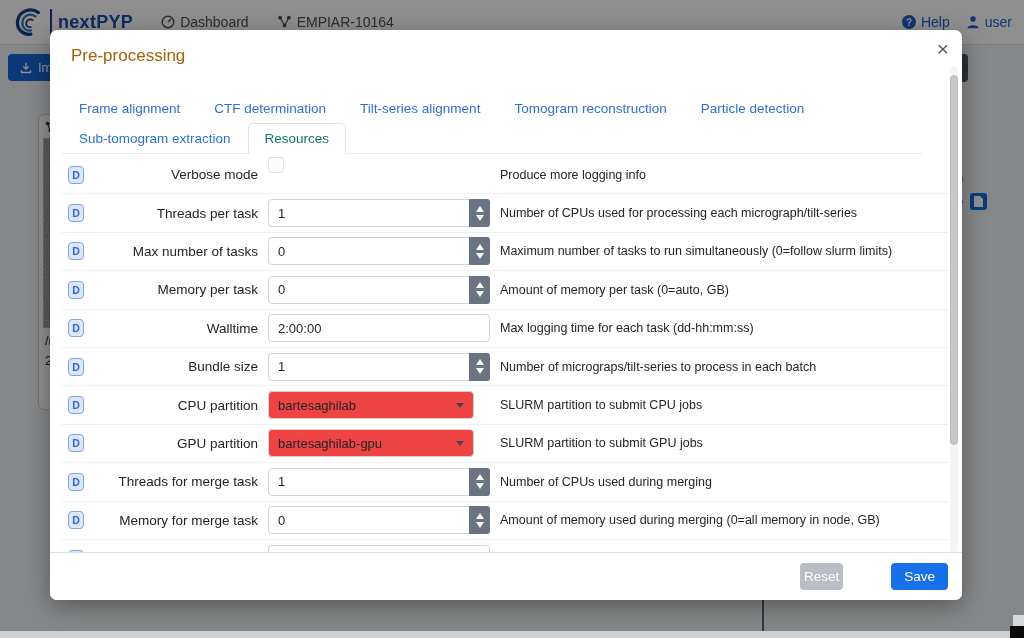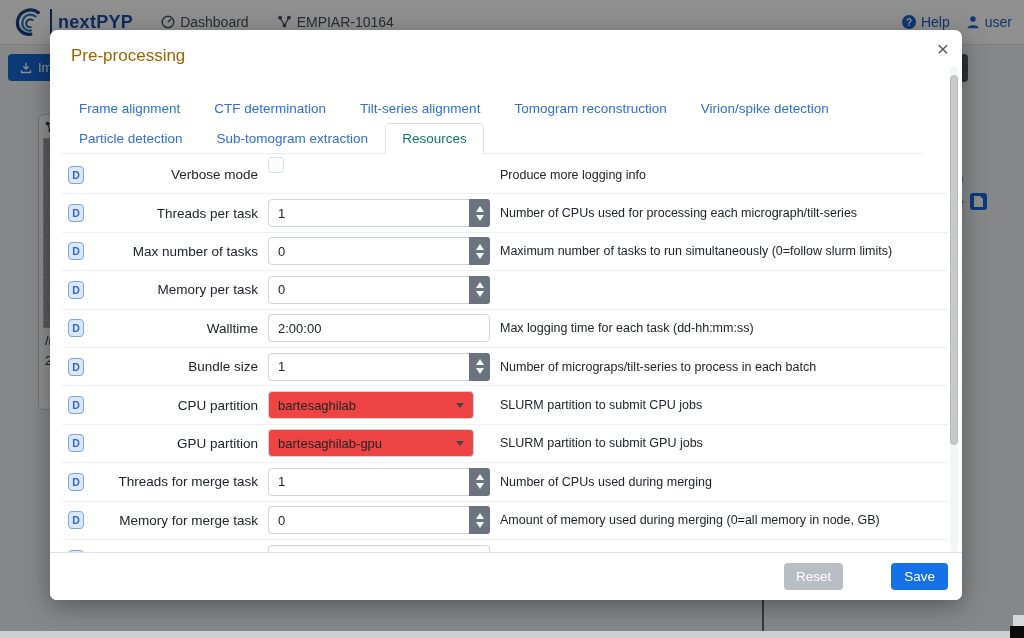--- a/index.html
+++ b/index.html
@@ -72,21 +72,21 @@
             padding:0 9px; font-size:13px; color:#212529; cursor:pointer; background:#ef4444; }
   .select .caret { margin-left:auto; width:0; height:0; border-left:4px solid transparent; border-right:4px solid transparent;
                    border-top:5px solid #3f474e; }
   .desc { margin-left:10px; font-size:12.5px; color:#212529; white-space:nowrap; }
 
   .mscroll { position:absolute; top:36px; right:4px; width:8px; height:486px; background:#f4f5f6; border-radius:4px; }
   .mscroll .thumb { position:absolute; top:9px; left:0; width:8px; height:370px; background:#c6c8ca; border-radius:4px; }
 
   .modal-footer { position:absolute; left:0; right:0; bottom:0; height:48px; border-top:1px solid #dee2e6;
                   display:flex; align-items:center; justify-content:flex-end; gap:48px; padding-right:14px; background:#fff; }
-  .btn-reset { border:none; border-radius:4px; background:#b8bec4; color:#fff; font-size:13.5px; padding:6px 12px; cursor:default; }
+  .btn-reset { border:none; border-radius:4px; background:#b8bec4; color:#fff; font-size:13.5px; padding:6px 4px; cursor:default; }
   .btn-save { border:none; border-radius:4px; background:#1670e8; color:#fff; font-size:13.5px; padding:6px 13px; cursor:pointer; }
 </style>
 </head>
 <body>
 
 <div class="page">
 
   <header class="navbar">
     <svg class="logo-swirl" viewBox="0 0 32 32">
       <path d="M26 6 C18 0 6 4 4 14 C2 24 10 30 18 29" fill="none" stroke="#16407e" stroke-width="3.4" stroke-linecap="round"></path>
@@ -181,21 +181,20 @@
 
   <section class="modal">
     <h2 class="modal-title">Pre-processing</h2>
     <button class="modal-close">×</button>
 
     <nav class="tabs">
       <a class="tab">Frame alignment</a>
       <a class="tab">CTF determination</a>
       <a class="tab">Tilt-series alignment</a>
       <a class="tab">Tomogram reconstruction</a>
-      <a class="tab">Virion/spike detection</a>
       <a class="tab">Particle detection</a>
       <a class="tab">Sub-tomogram extraction</a>
       <a class="tab active">Resources</a>
     </nav>
 
     <div class="rows">
 
       <div class="frow">
         <span class="dbadge">D</span>
         <label class="rlabel">Verbose mode</label>
@@ -234,20 +233,21 @@
       <div class="frow">
         <span class="dbadge">D</span>
         <label class="rlabel">Memory per task</label>
         <span class="ctrl">
           <input class="tinput" value="0" style="">
           <span class="spin">
               <i class="up"></i>
               <i class="dn"></i>
             </span>
         </span>
+        <span class="desc">Amount of memory per task (0=auto, GB)</span>
       </div>
 
       <div class="frow">
         <span class="dbadge">D</span>
         <label class="rlabel">Walltime</label>
         <span class="ctrl">
           <input class="tinput plain" value="2:00:00" style="">
         </span>
         <span class="desc">Max logging time for each task (dd-hh:mm:ss)</span>
       </div>

